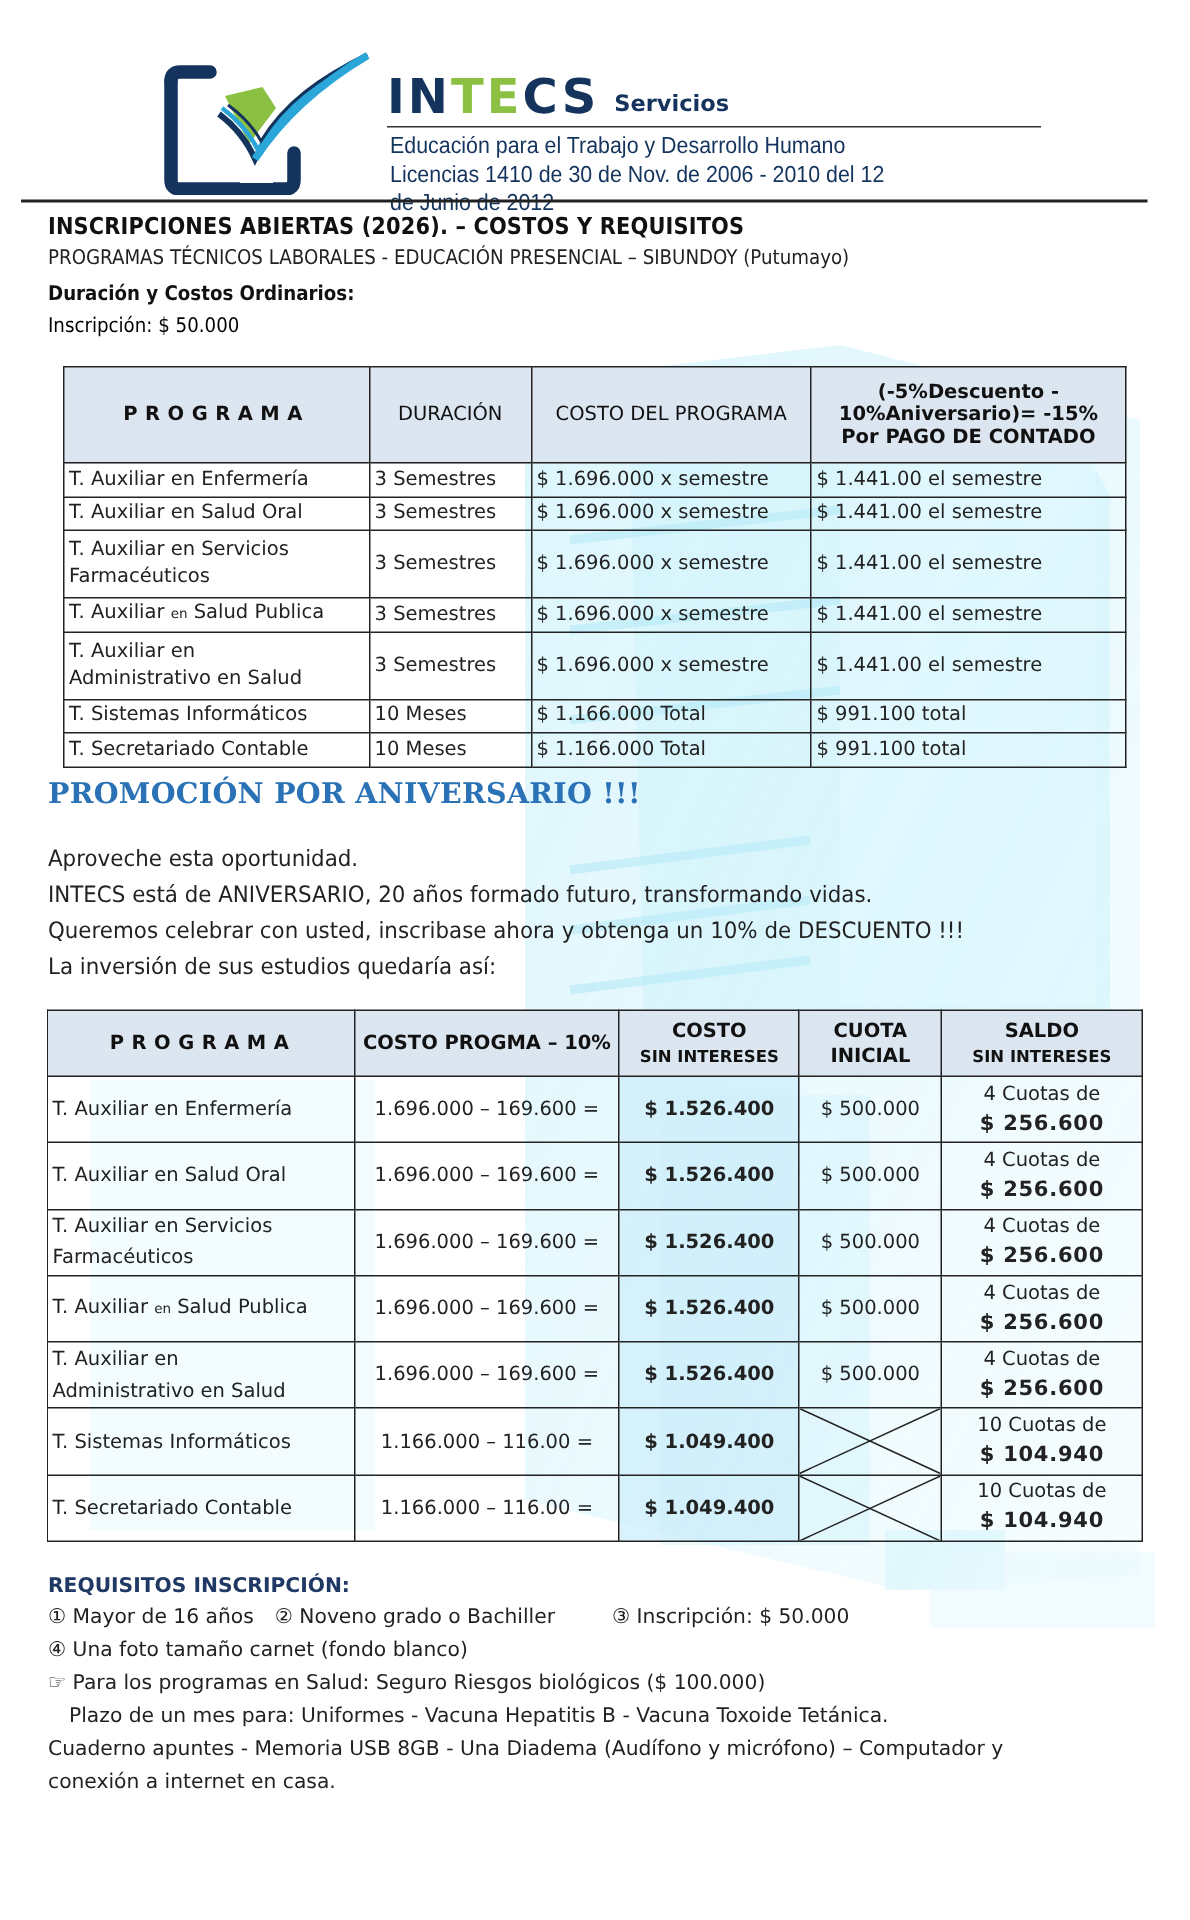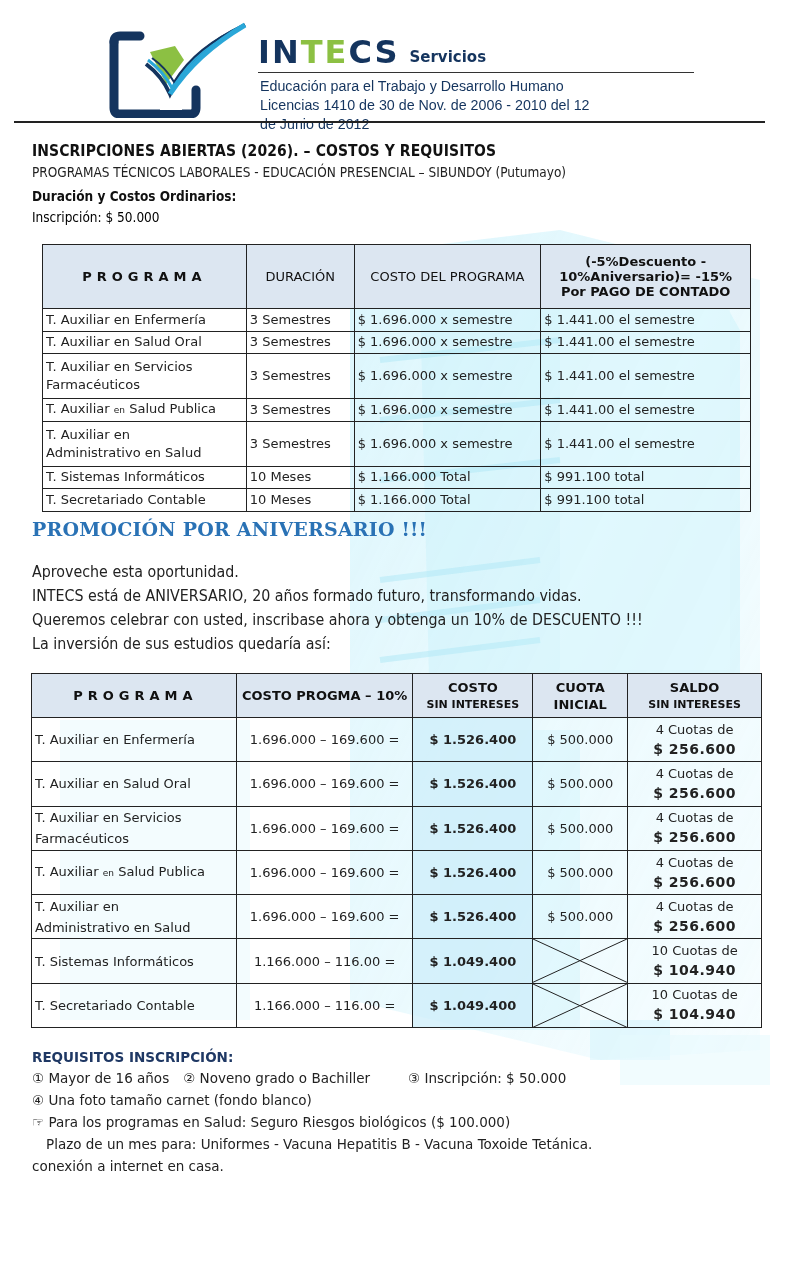--- a/index.html
+++ b/index.html
@@ -5,21 +5,21 @@
   * { box-sizing: border-box; margin: 0; padding: 0; }
   html, body { width: 793px; height: 1280px; background: #ffffff; overflow: hidden; }
   body { position: relative; font-family: "DejaVu Sans", sans-serif; color: #1a1a1a; }
 
   
   .bg-art { position: absolute; left: 0; top: 0; width: 793px; height: 1280px; z-index: 0; pointer-events: none; }
 
   .content { position: relative; z-index: 1; }
 
   
-  .header { position: absolute; left: 0; top: 0; width: 637px; height: 124px; }
+  .header { position: absolute; left: 0; top: 12px; width: 637px; height: 124px; }
   .logo { position: absolute; left: 100px; top: 20px; width: 150px; height: 98px; }
   .brand { position: absolute; left: 258px; top: 36px; display: flex; align-items: flex-end; }
   .brand-word { font-family: "DejaVu Sans", sans-serif; font-weight: bold; font-size: 32px; letter-spacing: 2px; line-height: 32px; }
   .brand-in { color: #14345e; }
   .brand-te { color: #8cc043; }
   .brand-cs { color: #14345e; text-align: center; }
   .brand-city { font-family: "DejaVu Sans", sans-serif; font-weight: bold; font-size: 15px; color: #14345e; margin-left: 10px; margin-bottom: 2px; }
   .brand-rule { position: absolute; left: 258px; top: 72px; width: 436px; height: 1px; background: #333; }
   .tagline { position: absolute; left: 260px; top: 76px; font-family: "Liberation Sans", sans-serif; font-size: 15.5px; color: #14345e; line-height: 19px; transform: scaleX(0.92); transform-origin: left; }
   .header-rule { position: absolute; left: 14px; top: 121px; width: 751px; height: 1.5px; background: #222; }
@@ -319,15 +319,16 @@
     </table>
 
   <div class="req">
     <div class="req-title">REQUISITOS INSCRIPCIÓN:</div>
     <div class="req-line">
       <span>① Mayor de 16 años</span><span class="gap"></span><span>② Noveno grado o Bachiller</span><span class="gap2"></span><span>③ Inscripción: $ 50.000</span>
     </div>
     <div class="req-line">④ Una foto tamaño carnet (fondo blanco)</div>
     <div class="req-line"><span>☞ Para los programas en Salud: Seguro Riesgos biológicos (</span><span class="bold">$ 100.000</span><span>)</span></div>
     <div class="req-line"><span class="indent"></span><span>Plazo de un mes para: Uniformes - Vacuna Hepatitis B - Vacuna Toxoide Tetánica.</span></div>
+    <div class="req-line">Cuaderno apuntes - Memoria USB 8GB - Una Diadema (Audífono y micrófono) – Computador y</div>
     <div class="req-line">conexión a internet en casa.</div>
   </div>
 </div>
 
 </body></html>

